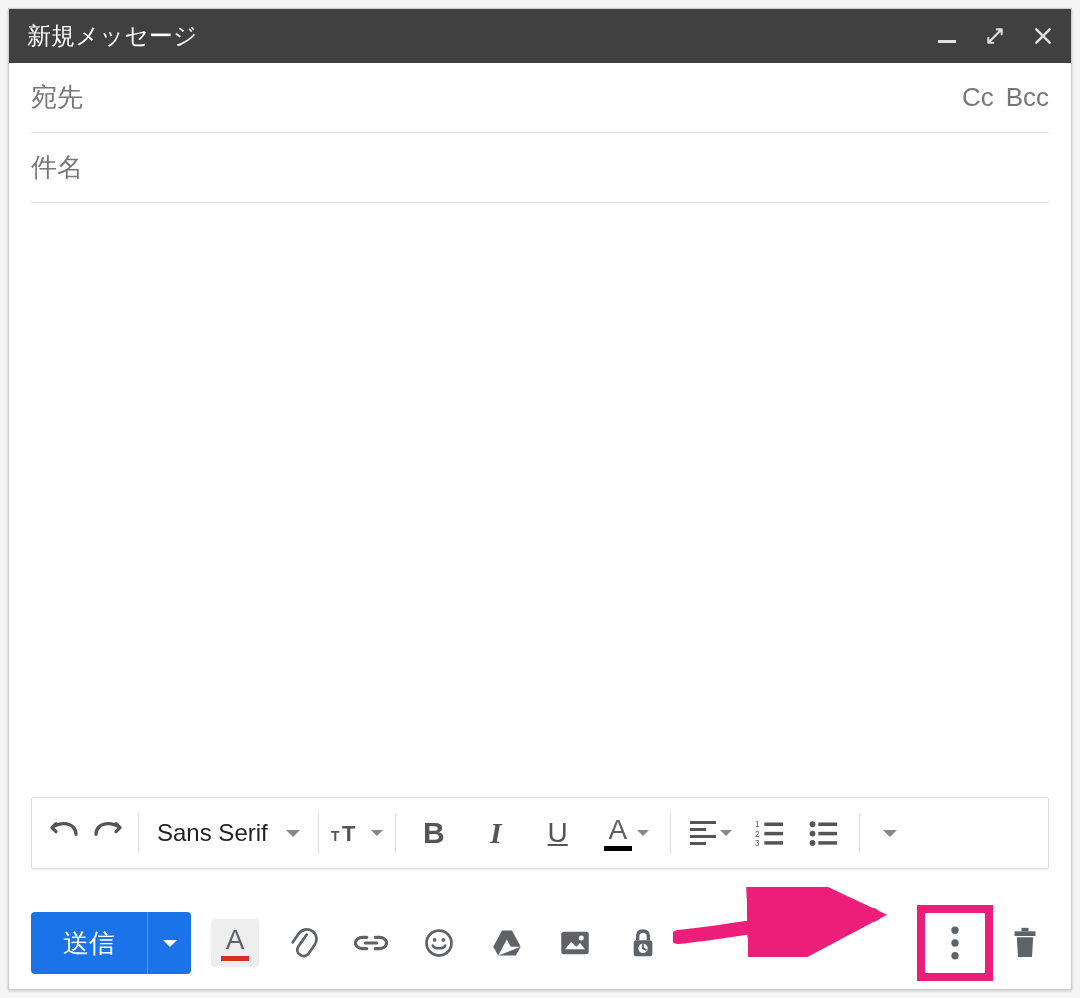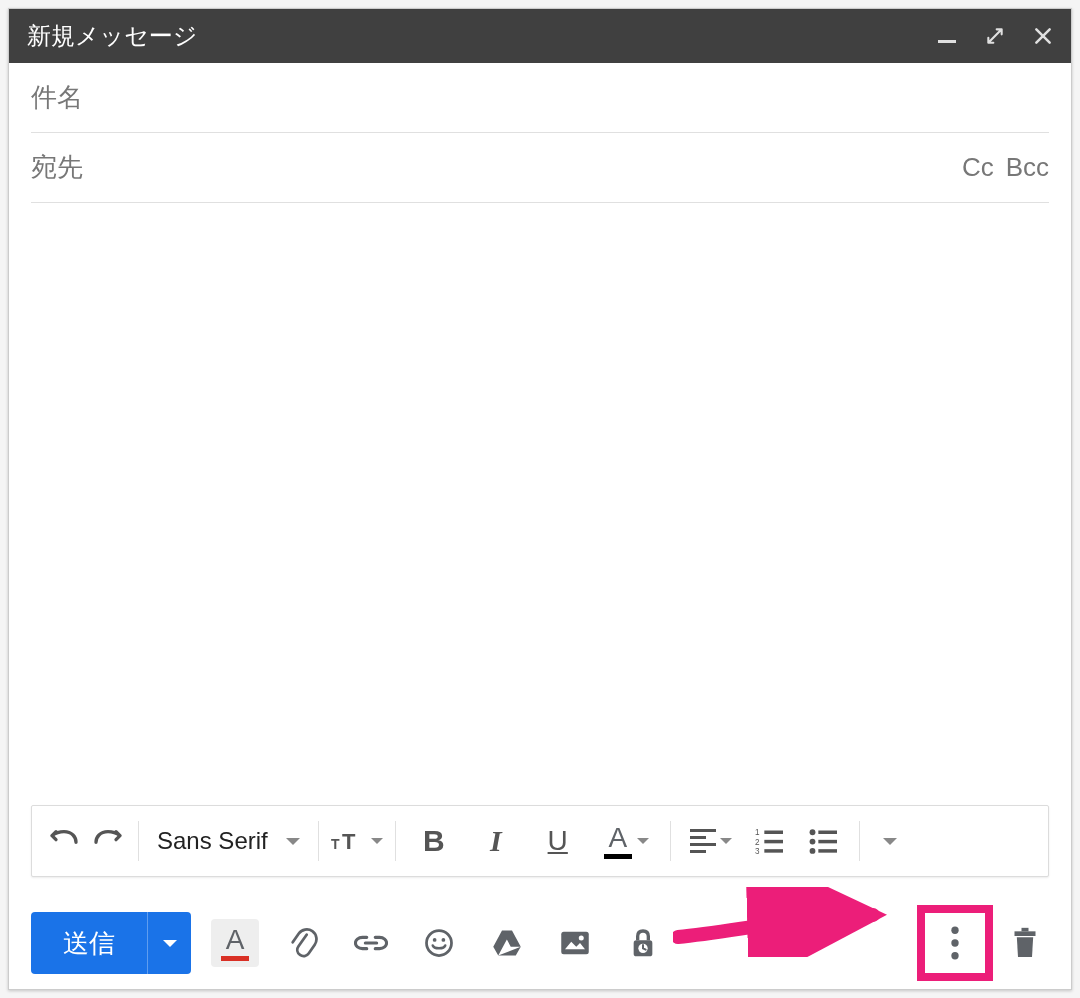--- a/index.html
+++ b/index.html
@@ -45,21 +45,21 @@
     color: #777;
   }
   .field-row .label { flex: 0 0 auto; }
   .field-row .spacer { flex: 1; }
   .field-row .cc, .field-row .bcc { color: #777; margin-left: 12px; font-size: 26px; cursor: pointer; }
   .body-area {
     flex: 1;
     padding: 12px 22px;
   }
   .format-toolbar {
-    margin: 0 22px 20px 22px;
+    margin: 0 22px 28px 22px;
     height: 72px;
     background: #fff;
     border: 1px solid #dcdcdc;
     border-radius: 2px;
     box-shadow: 0 1px 2px rgba(0,0,0,0.08);
     display: flex;
     align-items: center;
     padding: 0 10px;
     gap: 0;
   }
@@ -193,27 +193,27 @@
       <div class="win-btn">
         <svg width="20" height="20" viewBox="0 0 24 24">
             <path d="M4 4 L20 20 M20 4 L4 20" stroke="#e0e0e0" stroke-width="3" stroke-linecap="round"></path>
           </svg>
       </div>
     </div>
   </div>
 
   <div class="fields">
     <div class="field-row">
-      <span class="label">件名</span>
-    </div>
-    <div class="field-row">
       <span class="label">宛先</span>
       <span class="spacer"></span>
       <span class="cc">Cc</span>
       <span class="bcc">Bcc</span>
+    </div>
+    <div class="field-row">
+      <span class="label">件名</span>
     </div>
   </div>
 
   <div class="body-area"></div>
 
   <div class="format-toolbar">
     <div class="fmt-group">
       <div class="fmt-btn">
         <svg width="32" height="32" viewBox="0 0 24 24">
             <path d="M12 5 C7 5 3 8 3 8 L6 11 M3 8 L6 5 M3 8 C3 8 7 5 12 5 C18 5 21 9 21 13" stroke="#555" stroke-width="2.5" fill="none" stroke-linecap="round" stroke-linejoin="round"></path>

